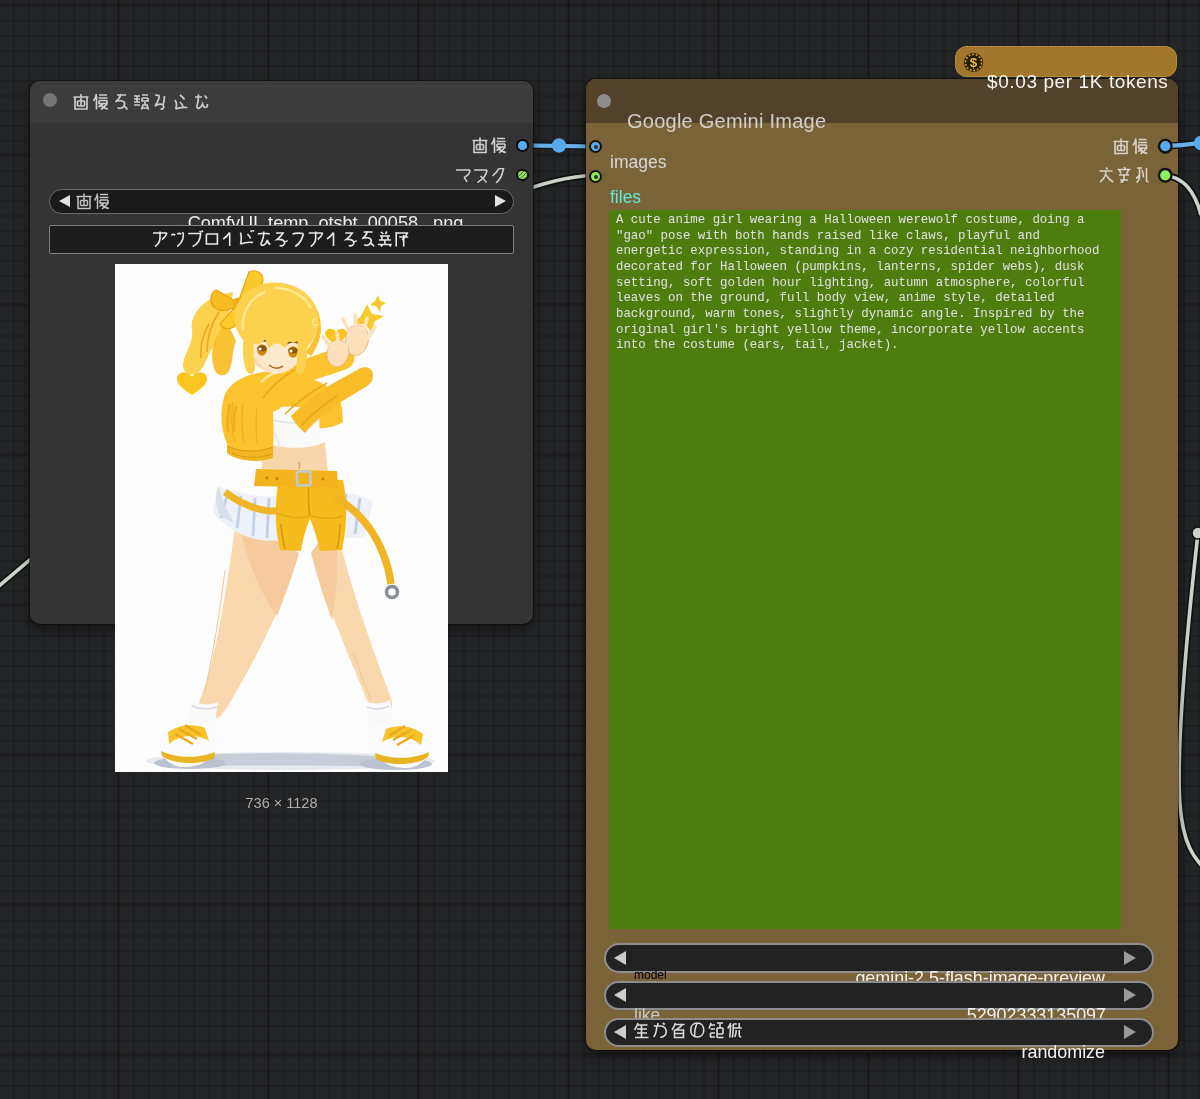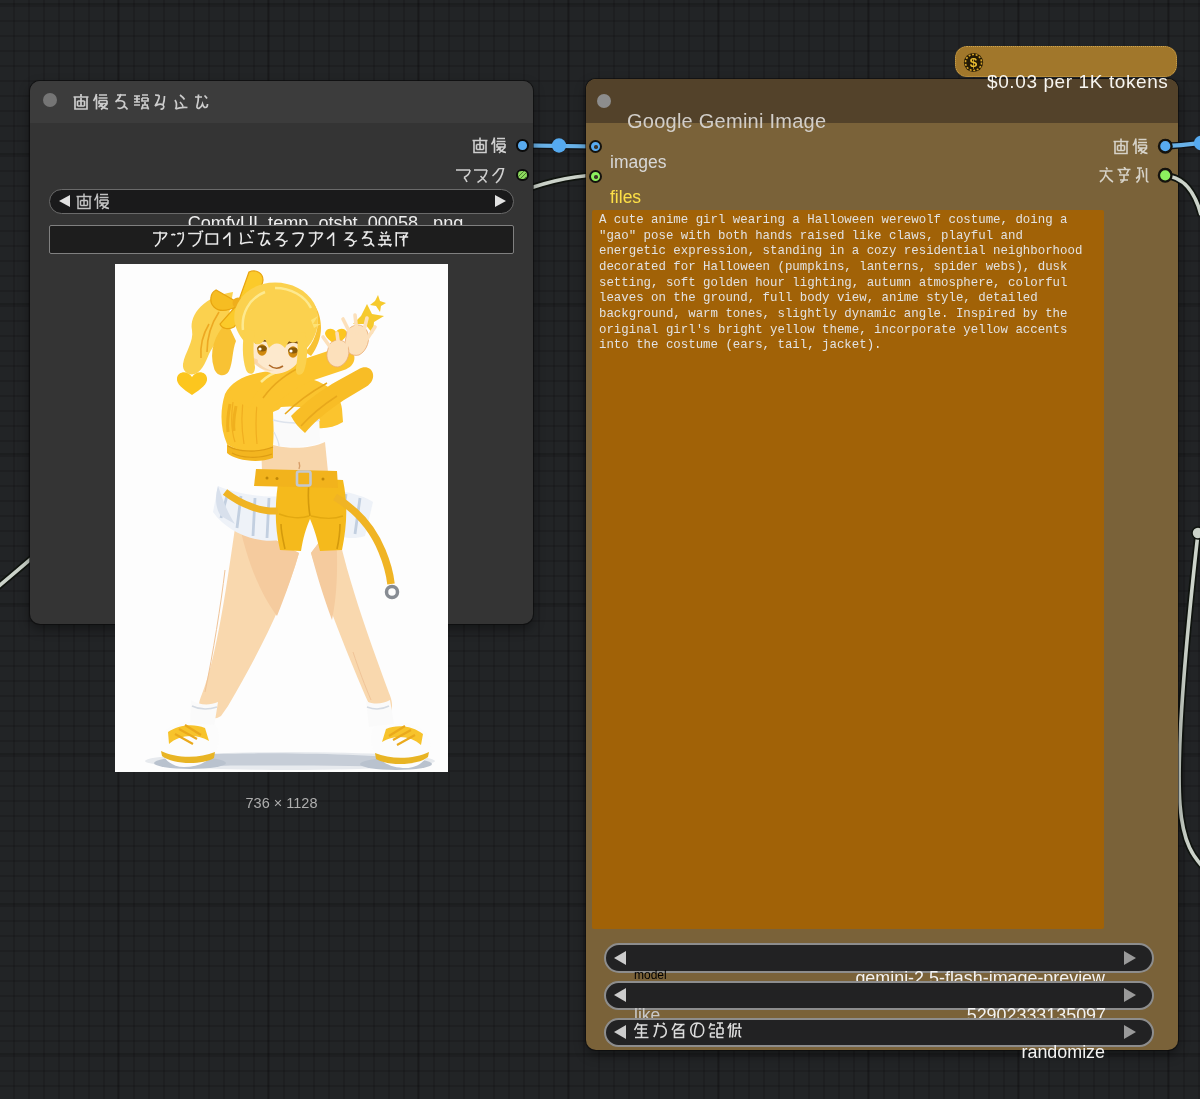--- a/index.html
+++ b/index.html
@@ -231,35 +231,35 @@
 <div class="node" id="rnode" style="left:586px;top:79px;width:592px;height:971px;background:#7a6239;">
   <div class="ntitle" style="height:44px;background:#53422a;"></div>
   <div class="tdot" style="left:11px;top:15px;width:14px;height:14px;background:#8d8d8d;"></div>
   <div class="lbl" style="left:41px;top:10.5px;font-size:20px;letter-spacing:0.25px;color:#d2cec9;">Google Gemini Image</div>
 
   <div class="slotdot" style="left:3px;top:61px;width:13px;height:13px;background:#58abf0;border:2px solid #15130e;"></div>
   <div class="abs" style="left:8px;top:66px;width:3.5px;height:3.5px;background:#3c3428;border-radius:50%;z-index:4;"></div>
   <div class="lbl" style="left:24px;top:53px;font-size:17.5px;color:#d8d8d8;">images</div>
   <div class="slotdot" style="left:3px;top:91px;width:13px;height:13px;background:#8cf05e;border:2px solid #15130e;"></div>
   <div class="abs" style="left:8px;top:96px;width:3.5px;height:3.5px;background:#3c3428;border-radius:50%;z-index:4;"></div>
-  <div class="lbl" style="left:24px;top:88px;font-size:17.5px;color:#fde047;">files</div>
+  <div class="lbl" style="left:24px;top:88px;font-size:17.5px;color:#5eead4;">files</div>
 
   <svg class="abs" style="left:527px;top:58.5px" width="38" height="18" viewBox="0 0 38 18" fill="none" stroke="#d6d2c8" stroke-width="1.6">
     <use href="#jga" x="0" y="0.5"></use>
       <use href="#jzo" x="19.5" y="0.5"></use>
   </svg>
   <div class="slotdot" style="left:573px;top:60px;width:12.5px;height:12.5px;background:#58abf0;border:2px solid #15130e;"></div>
   <svg class="abs" style="left:512px;top:87.5px" width="53" height="17" viewBox="0 0 53 17" fill="none" stroke="#d6d2c8" stroke-width="1.6">
     <use href="#jmo" x="0" y="0"></use>
       <use href="#jji" x="18" y="0"></use>
       <use href="#jre" x="36" y="0"></use>
   </svg>
   <div class="slotdot" style="left:573px;top:89px;width:12.5px;height:12.5px;background:#8cf05e;border:2px solid #15130e;"></div>
 
-  <div class="abs" style="left:6px;top:131px;width:512px;height:719px;background:#a16207;border-radius:2px;">
+  <div class="abs" style="left:23px;top:131px;width:512px;height:719px;background:#4d7c0f;border-radius:2px;">
     <div style="padding:3px 7px;font-family:'Liberation Mono',monospace;font-size:12.4px;line-height:15.65px;color:#e2e2e2;">A cute anime girl wearing a Halloween werewolf costume, doing a "gao" pose with both hands raised like claws, playful and energetic expression, standing in a cozy residential neighborhood decorated for Halloween (pumpkins, lanterns, spider webs), dusk setting, soft golden hour lighting, autumn atmosphere, colorful leaves on the ground, full body view, anime style, detailed background, warm tones, slightly dynamic angle. Inspired by the original girl's bright yellow theme, incorporate yellow accents into the costume (ears, tail, jacket).</div>
   </div>
 
   <div class="pill" style="left:18px;top:864px;width:550px;height:30px;"></div>
   <div class="tri-l" style="left:28px;top:872px;border-width:7px 12px 7px 0;border-right-color:#cccccc;"></div>
   <div class="lbl" style="left:48px;top:869px;font-size:12px;color:#000000;">model</div>
   <div class="lbl" style="left:269px;top:869px;width:250px;text-align:right;font-size:17.9px;color:#f2f2f2;">gemini-2.5-flash-image-preview</div>
   <div class="tri-l" style="left:538px;top:872px;border-width:7px 0 7px 12px;border-left-color:#9a9a9a;"></div>
 
   <div class="pill" style="left:18px;top:901.5px;width:550px;height:29px;"></div>

